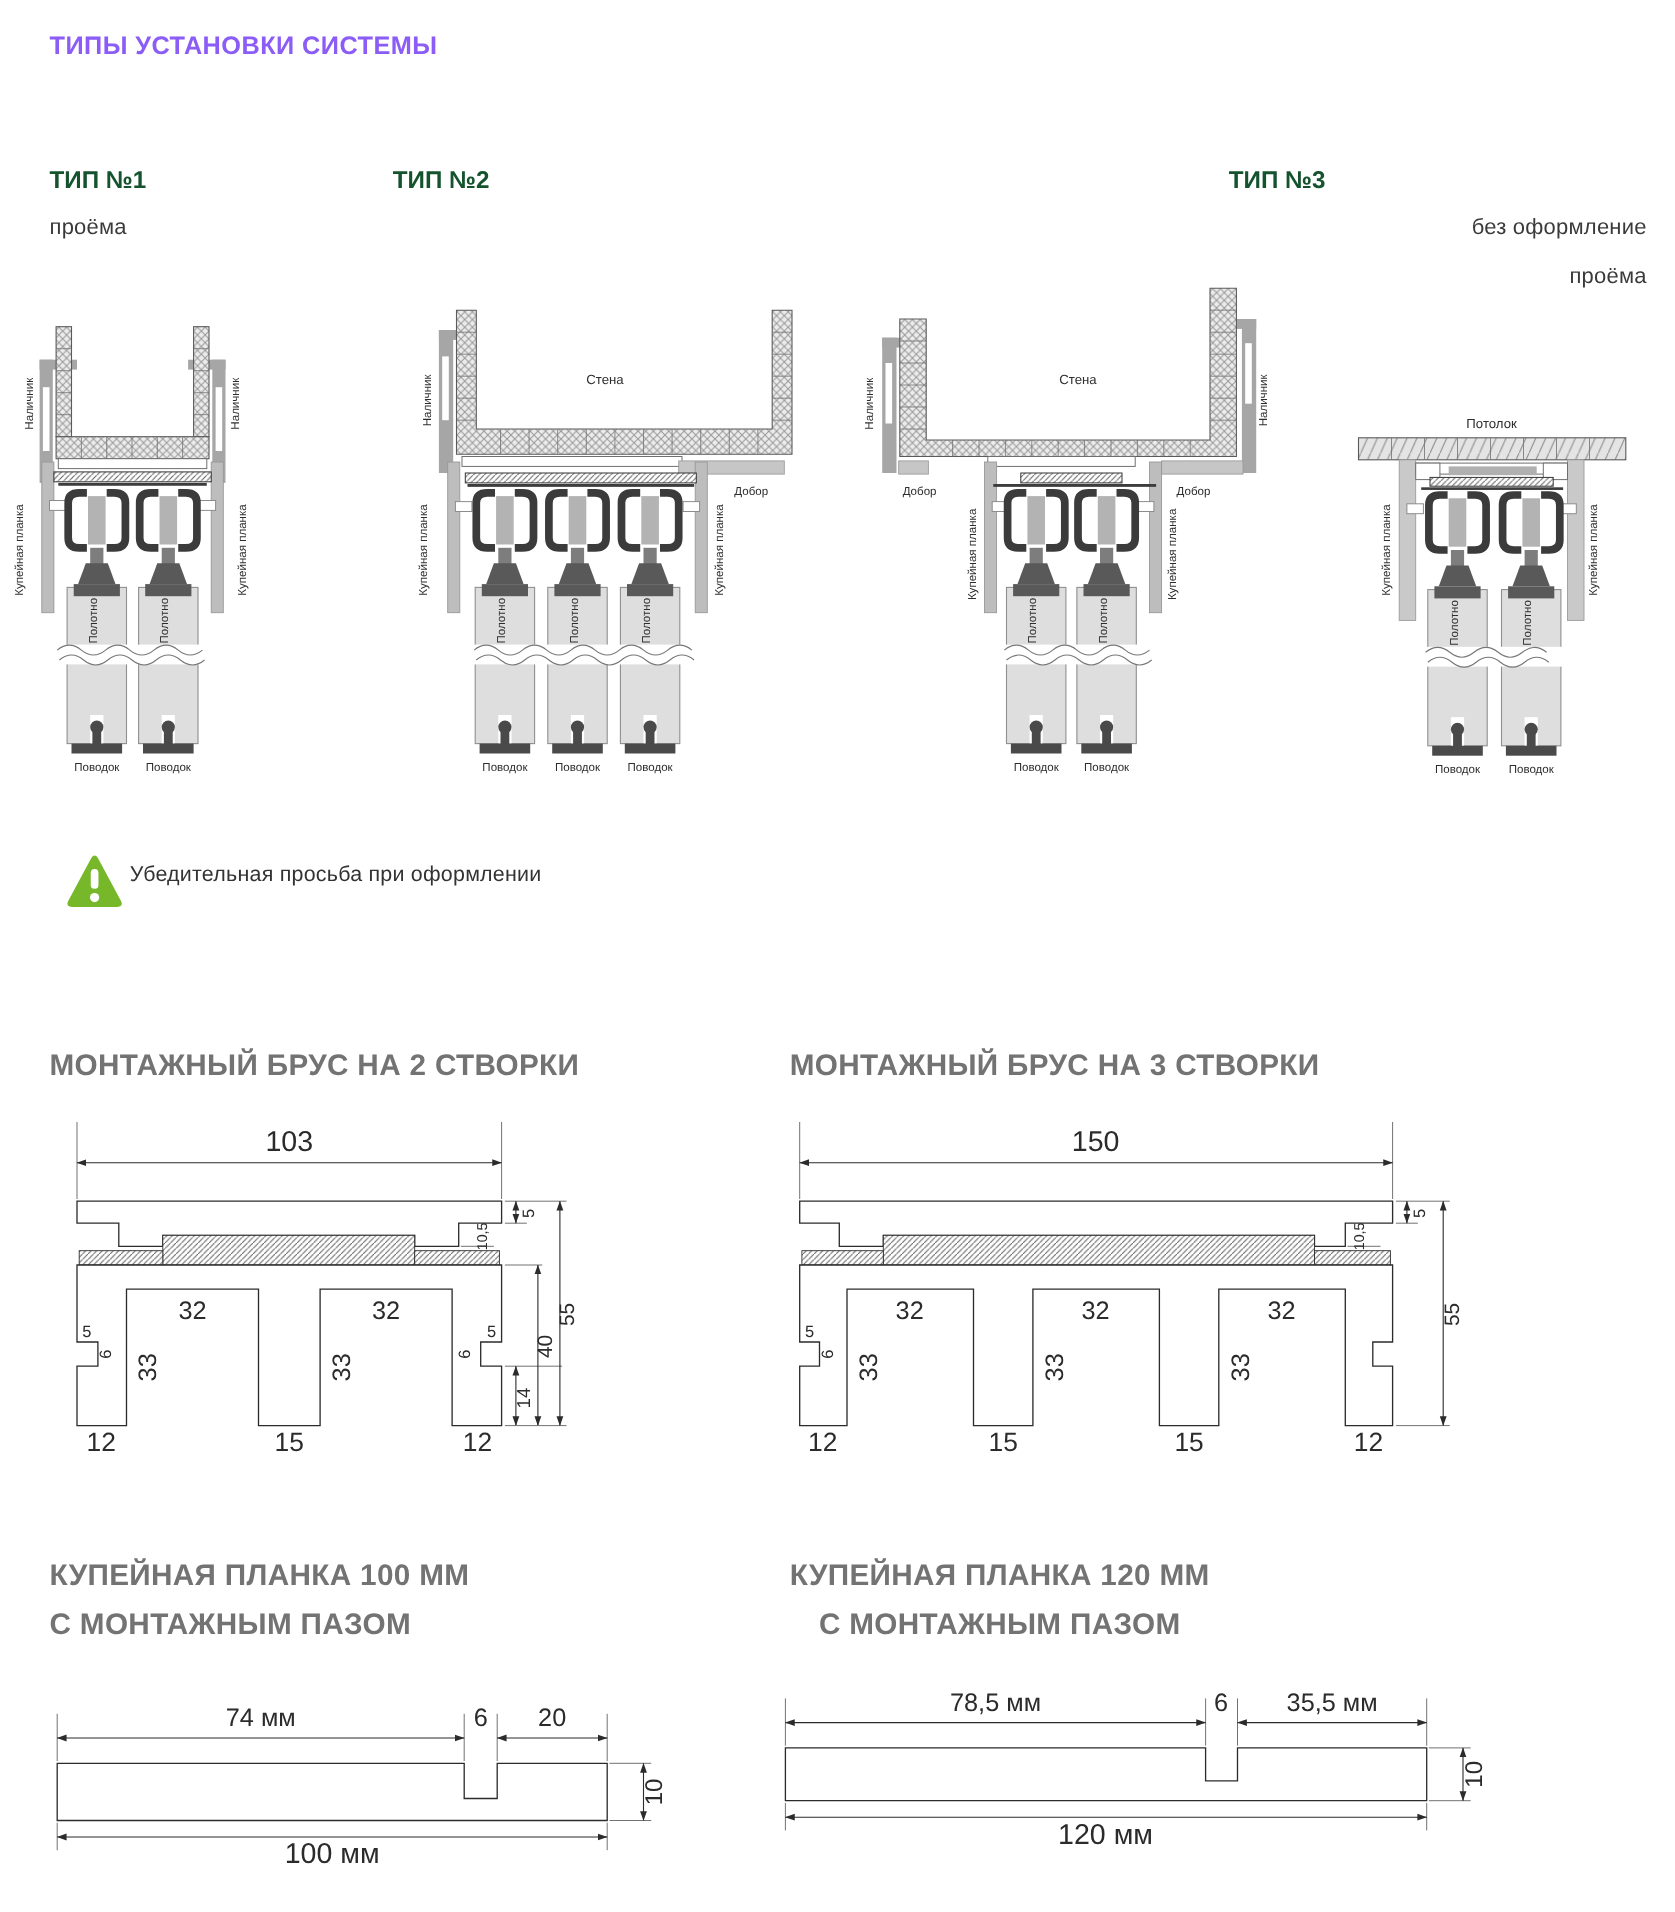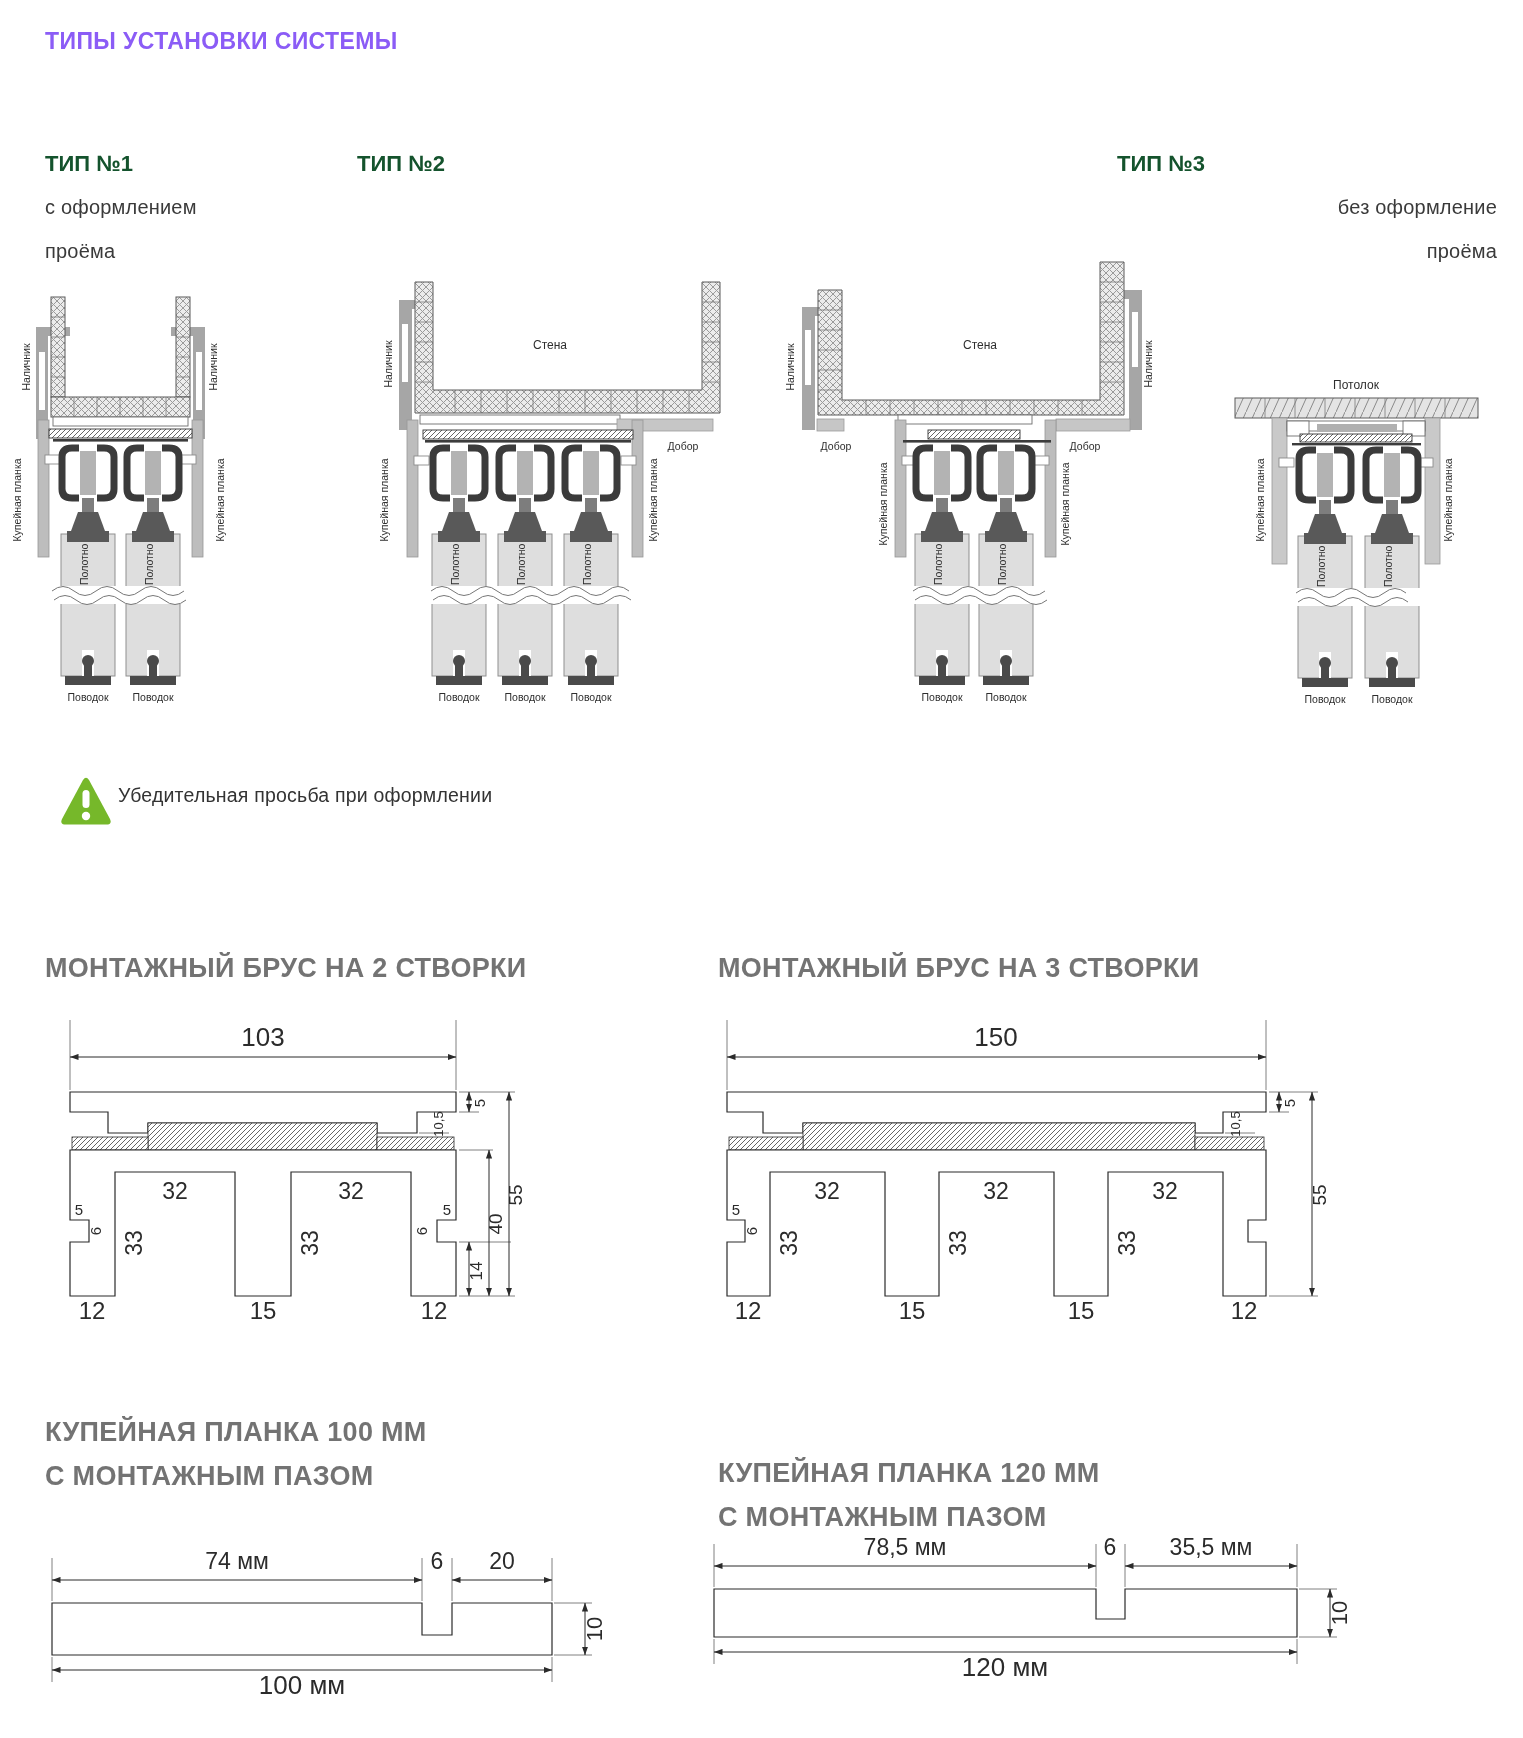--- a/index.html
+++ b/index.html
@@ -21,21 +21,20 @@
   .joint{stroke:#7a7a7a;stroke-width:.8;fill:none;}
 </style>
 </head>
 <body>
 
 <div class="abs pagetitle" style="left:45px;top:28px;">ТИПЫ УСТАНОВКИ СИСТЕМЫ</div>
 
 <div class="abs" style="left:45px;top:103px;width:290px;">
   <div class="typename">ТИП №1</div>
   <div class="typedesc" style="margin-top:8px;">
-    <div>с оформлением</div>
     <div>проёма</div>
   </div>
 </div>
 <div class="abs" style="left:357px;top:103px;width:740px;">
   <div class="typename">ТИП №2</div>
   <div class="typedesc" style="margin-top:8px;">
   </div>
 </div>
 <div class="abs" style="left:1117px;top:103px;width:380px;">
   <div class="typename">ТИП №3</div>
@@ -282,21 +281,21 @@
   <text class="dim" transform="translate(600,124) rotate(-90)" text-anchor="middle" font-size="13">10,5</text>
   <line class="eL" x1="629" y1="296" x2="678" y2="296"></line>
   <line class="dL" x1="672" y1="92" x2="672" y2="296" marker-start="url(#arr)" marker-end="url(#arr)"></line>
   <text class="dim" transform="translate(686,195) rotate(-90)" text-anchor="middle" font-size="19">55</text>
 </svg>
 
 <div class="abs sectitle" style="left:45px;top:1410px;">
   <div>КУПЕЙНАЯ ПЛАНКА 100 ММ</div>
   <div>С МОНТАЖНЫМ ПАЗОМ</div>
 </div>
-<div class="abs sectitle" style="left:718px;top:1451px;">
+<div class="abs sectitle" style="left:718px;top:1410px;text-align:center;">
   <div>КУПЕЙНАЯ ПЛАНКА 120 ММ</div>
   <div>С МОНТАЖНЫМ ПАЗОМ</div>
 </div>
 
 <svg class="abs" style="left:45px;top:1480px;" width="560" height="258" viewBox="0 0 560 258">
   <line class="eL" x1="7" y1="78" x2="7" y2="121"></line>
   <line class="eL" x1="377" y1="78" x2="377" y2="121"></line>
   <line class="eL" x1="407" y1="78" x2="407" y2="121"></line>
   <line class="eL" x1="507" y1="78" x2="507" y2="121"></line>
   <line class="dL" x1="7" y1="100" x2="377" y2="100" marker-start="url(#arr)" marker-end="url(#arr)"></line>

